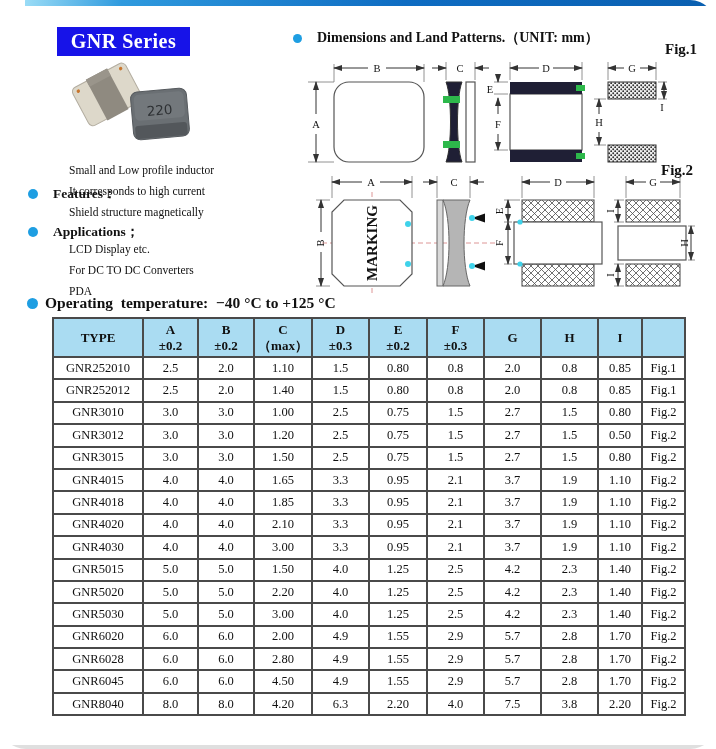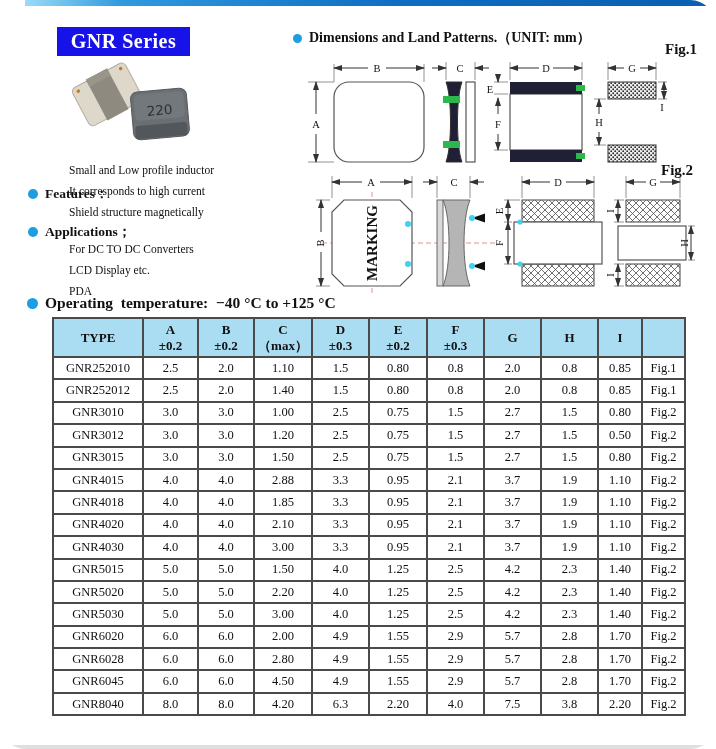--- a/index.html
+++ b/index.html
@@ -13,21 +13,21 @@
                 background:#1713e8; color:#fff; display:flex; align-items:center; justify-content:center;
                 font-weight:bold; font-size:20px; letter-spacing:.5px; }
 
   .photo { position:absolute; left:62px; top:54px; width:134px; height:92px; }
 
   .bullet { display:inline-block; width:10px; height:10px; border-radius:50%; background:#1e9ee2;
             margin-right:7px; flex:none; }
   .bullet.small { width:9px; height:9px; }
   .bullet.big { width:11px; height:11px; }
 
-  .sec-title { position:absolute; display:flex; align-items:center; font-weight:bold; font-size:13.5px; }
+  .sec-title { position:absolute; display:flex; align-items:center; font-weight:bold; font-size:13.5px;gap:8px; }
   #feat-title { left:28px; top:151px;margin-top:34px; }
   #app-title  { left:28px; top:223px; }
 
   .txt-list { position:absolute; left:49px; list-style:none; margin:0; padding:0;
               font-size:11.5px; color:#101010; }
   .txt-list li { height:21px; line-height:21px; white-space:nowrap;margin-left:20px; }
   #feat-list { top:160px; }
   #app-list  { top:239px; }
 
   #op-line { position:absolute; left:27px; top:294px; display:flex; align-items:center;
@@ -96,22 +96,22 @@
       <li>It corresponds to high current</li>
       <li>Shield structure magnetically</li>
     </ul>
 
   <div class="sec-title" id="app-title">
     <span class="bullet"></span>
     <span>Applications；</span>
   </div>
   <ul class="txt-list" id="app-list">
 
-  <li>For DC TO DC Converters</li>
-      <li>LCD Display etc.</li>
+  <li>LCD Display etc.</li>
+      <li>For DC TO DC Converters</li>
       <li>PDA</li>
     </ul>
 
   <div id="op-line">
     <span class="bullet big"></span>
     <span class="txt">Operating  temperature:  −40 °C to +125 °C</span>
   </div>
 
   <div class="sec-title" id="dim-title">
     <span class="bullet small"></span>
@@ -437,21 +437,21 @@
             <td>2.7</td>
             <td>1.5</td>
             <td>0.80</td>
             <td>Fig.2</td>
           </tr>
 
           <tr>
             <td>GNR4015</td>
             <td>4.0</td>
             <td>4.0</td>
-            <td>2.88</td>
+            <td>1.65</td>
             <td>3.3</td>
             <td>0.95</td>
             <td>2.1</td>
             <td>3.7</td>
             <td>1.9</td>
             <td>1.10</td>
             <td>Fig.2</td>
           </tr>
 
           <tr>

